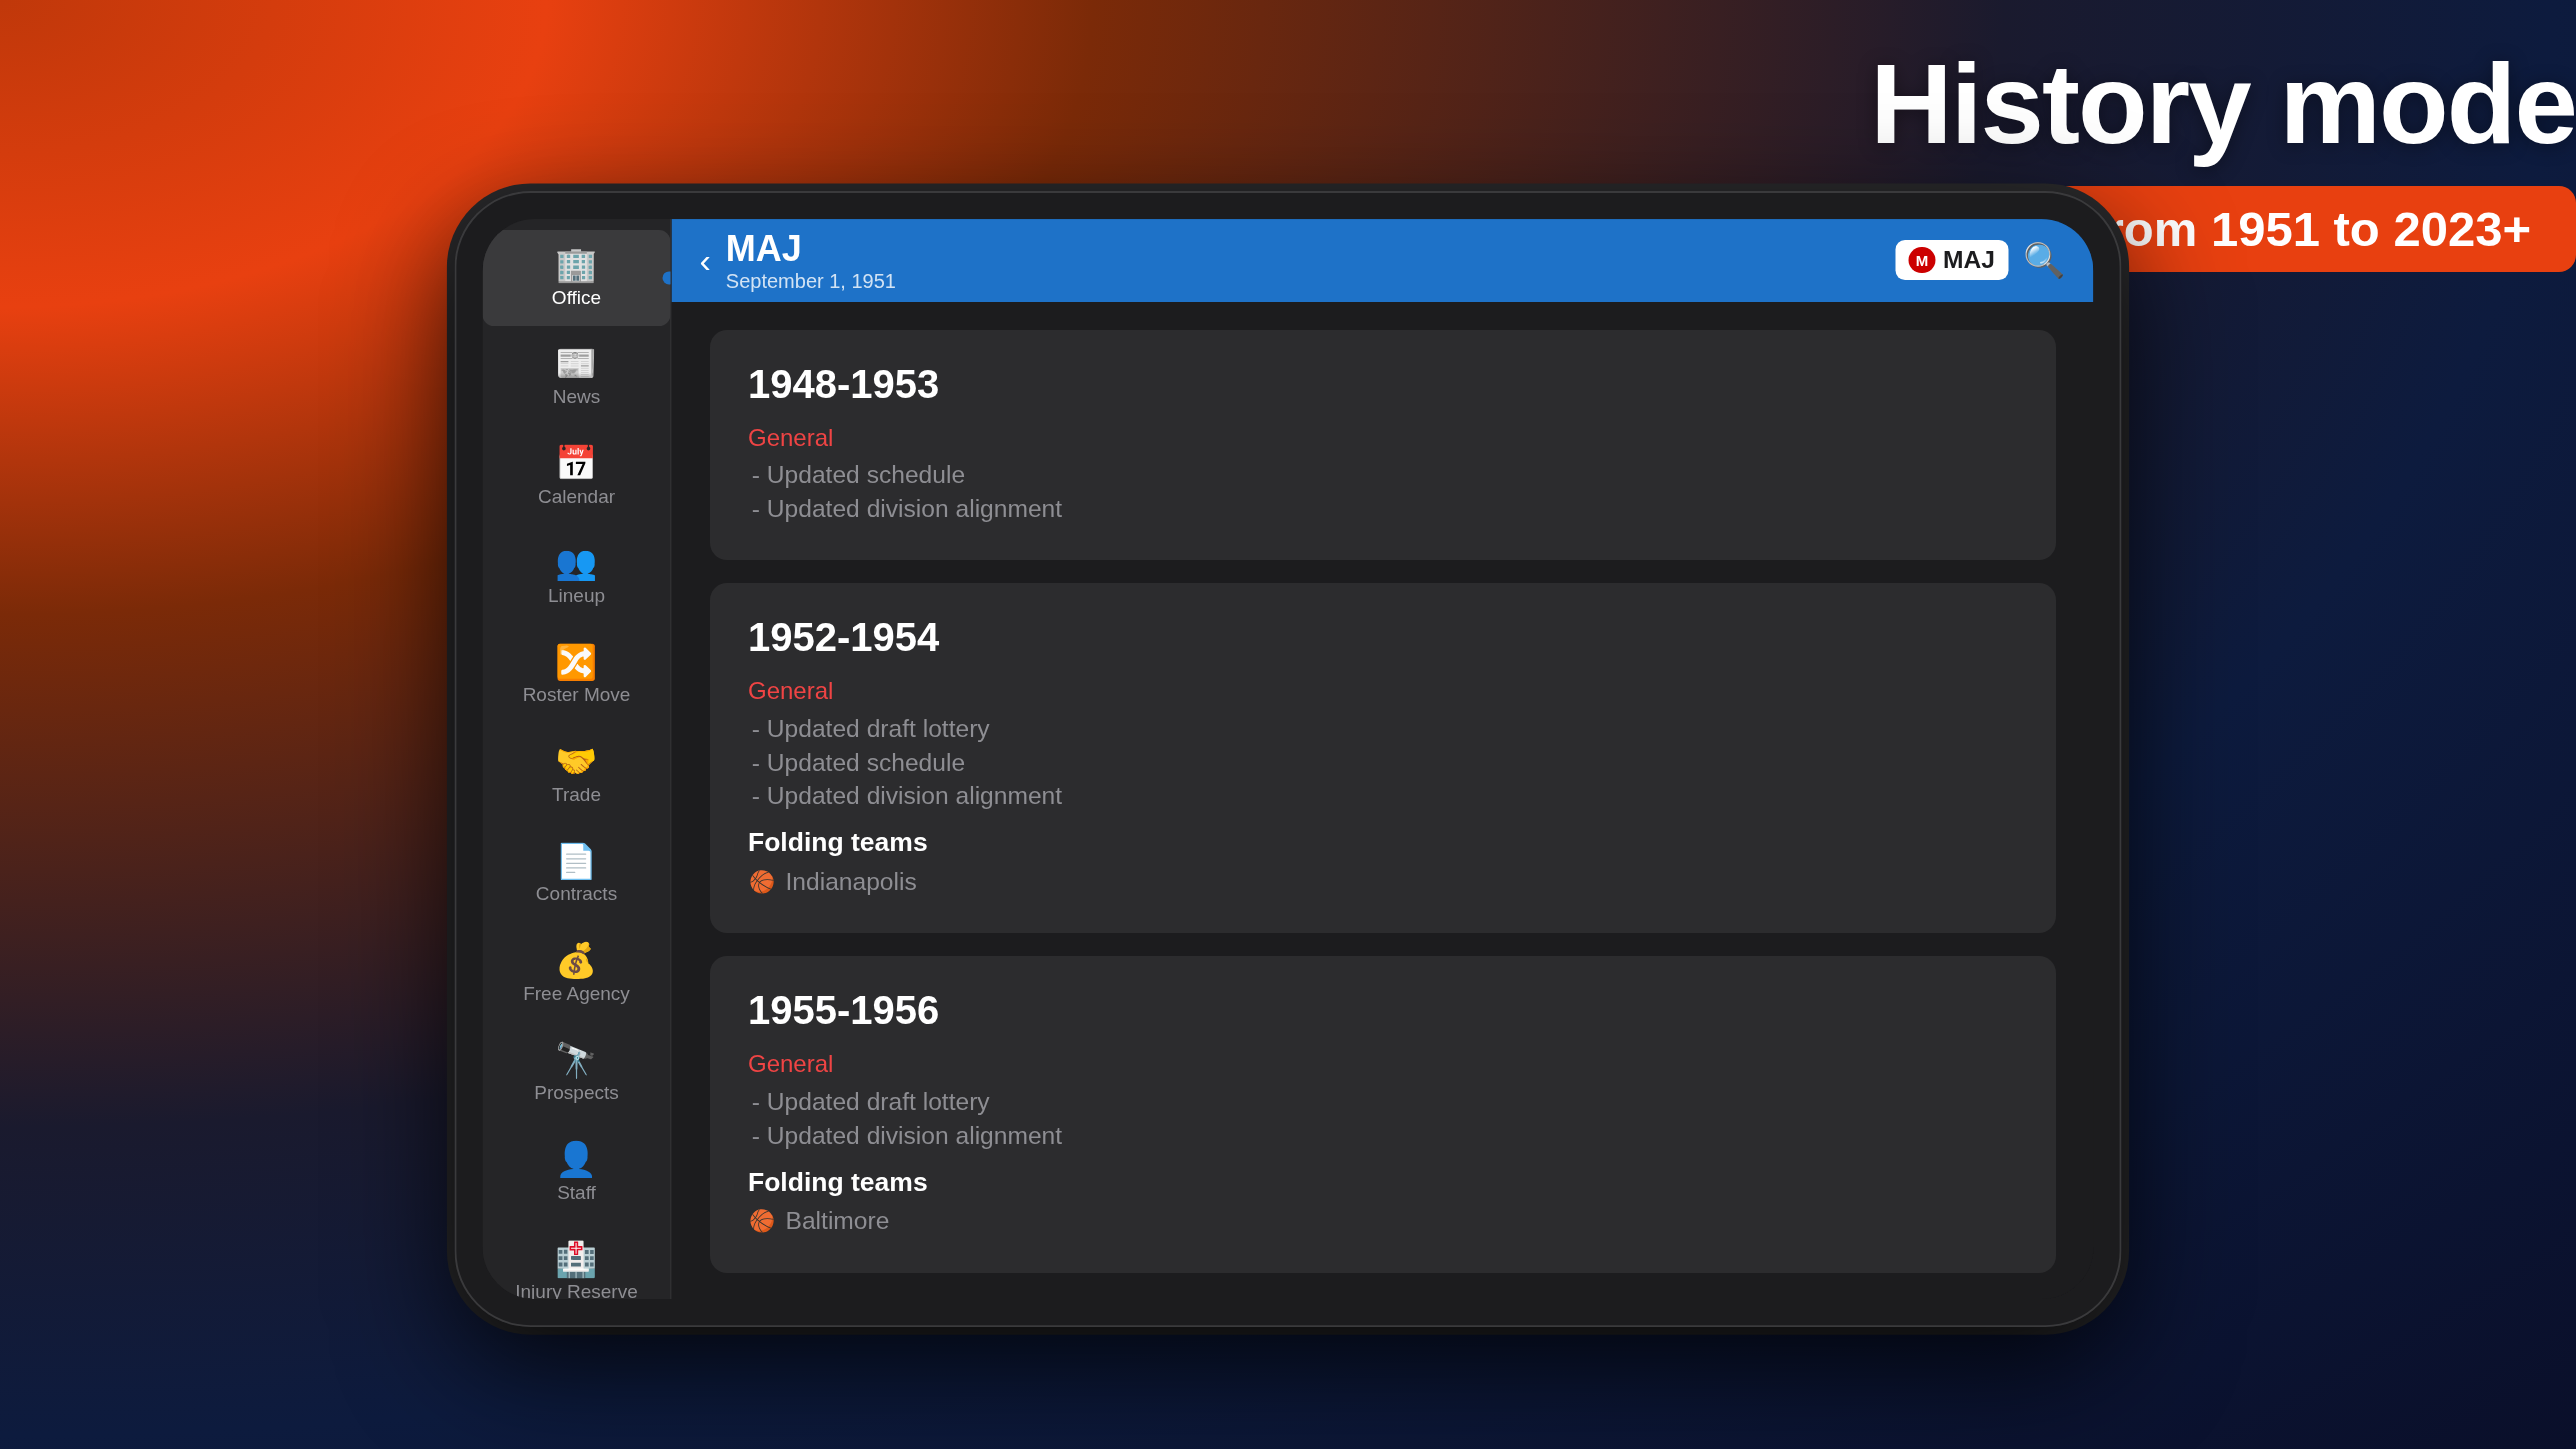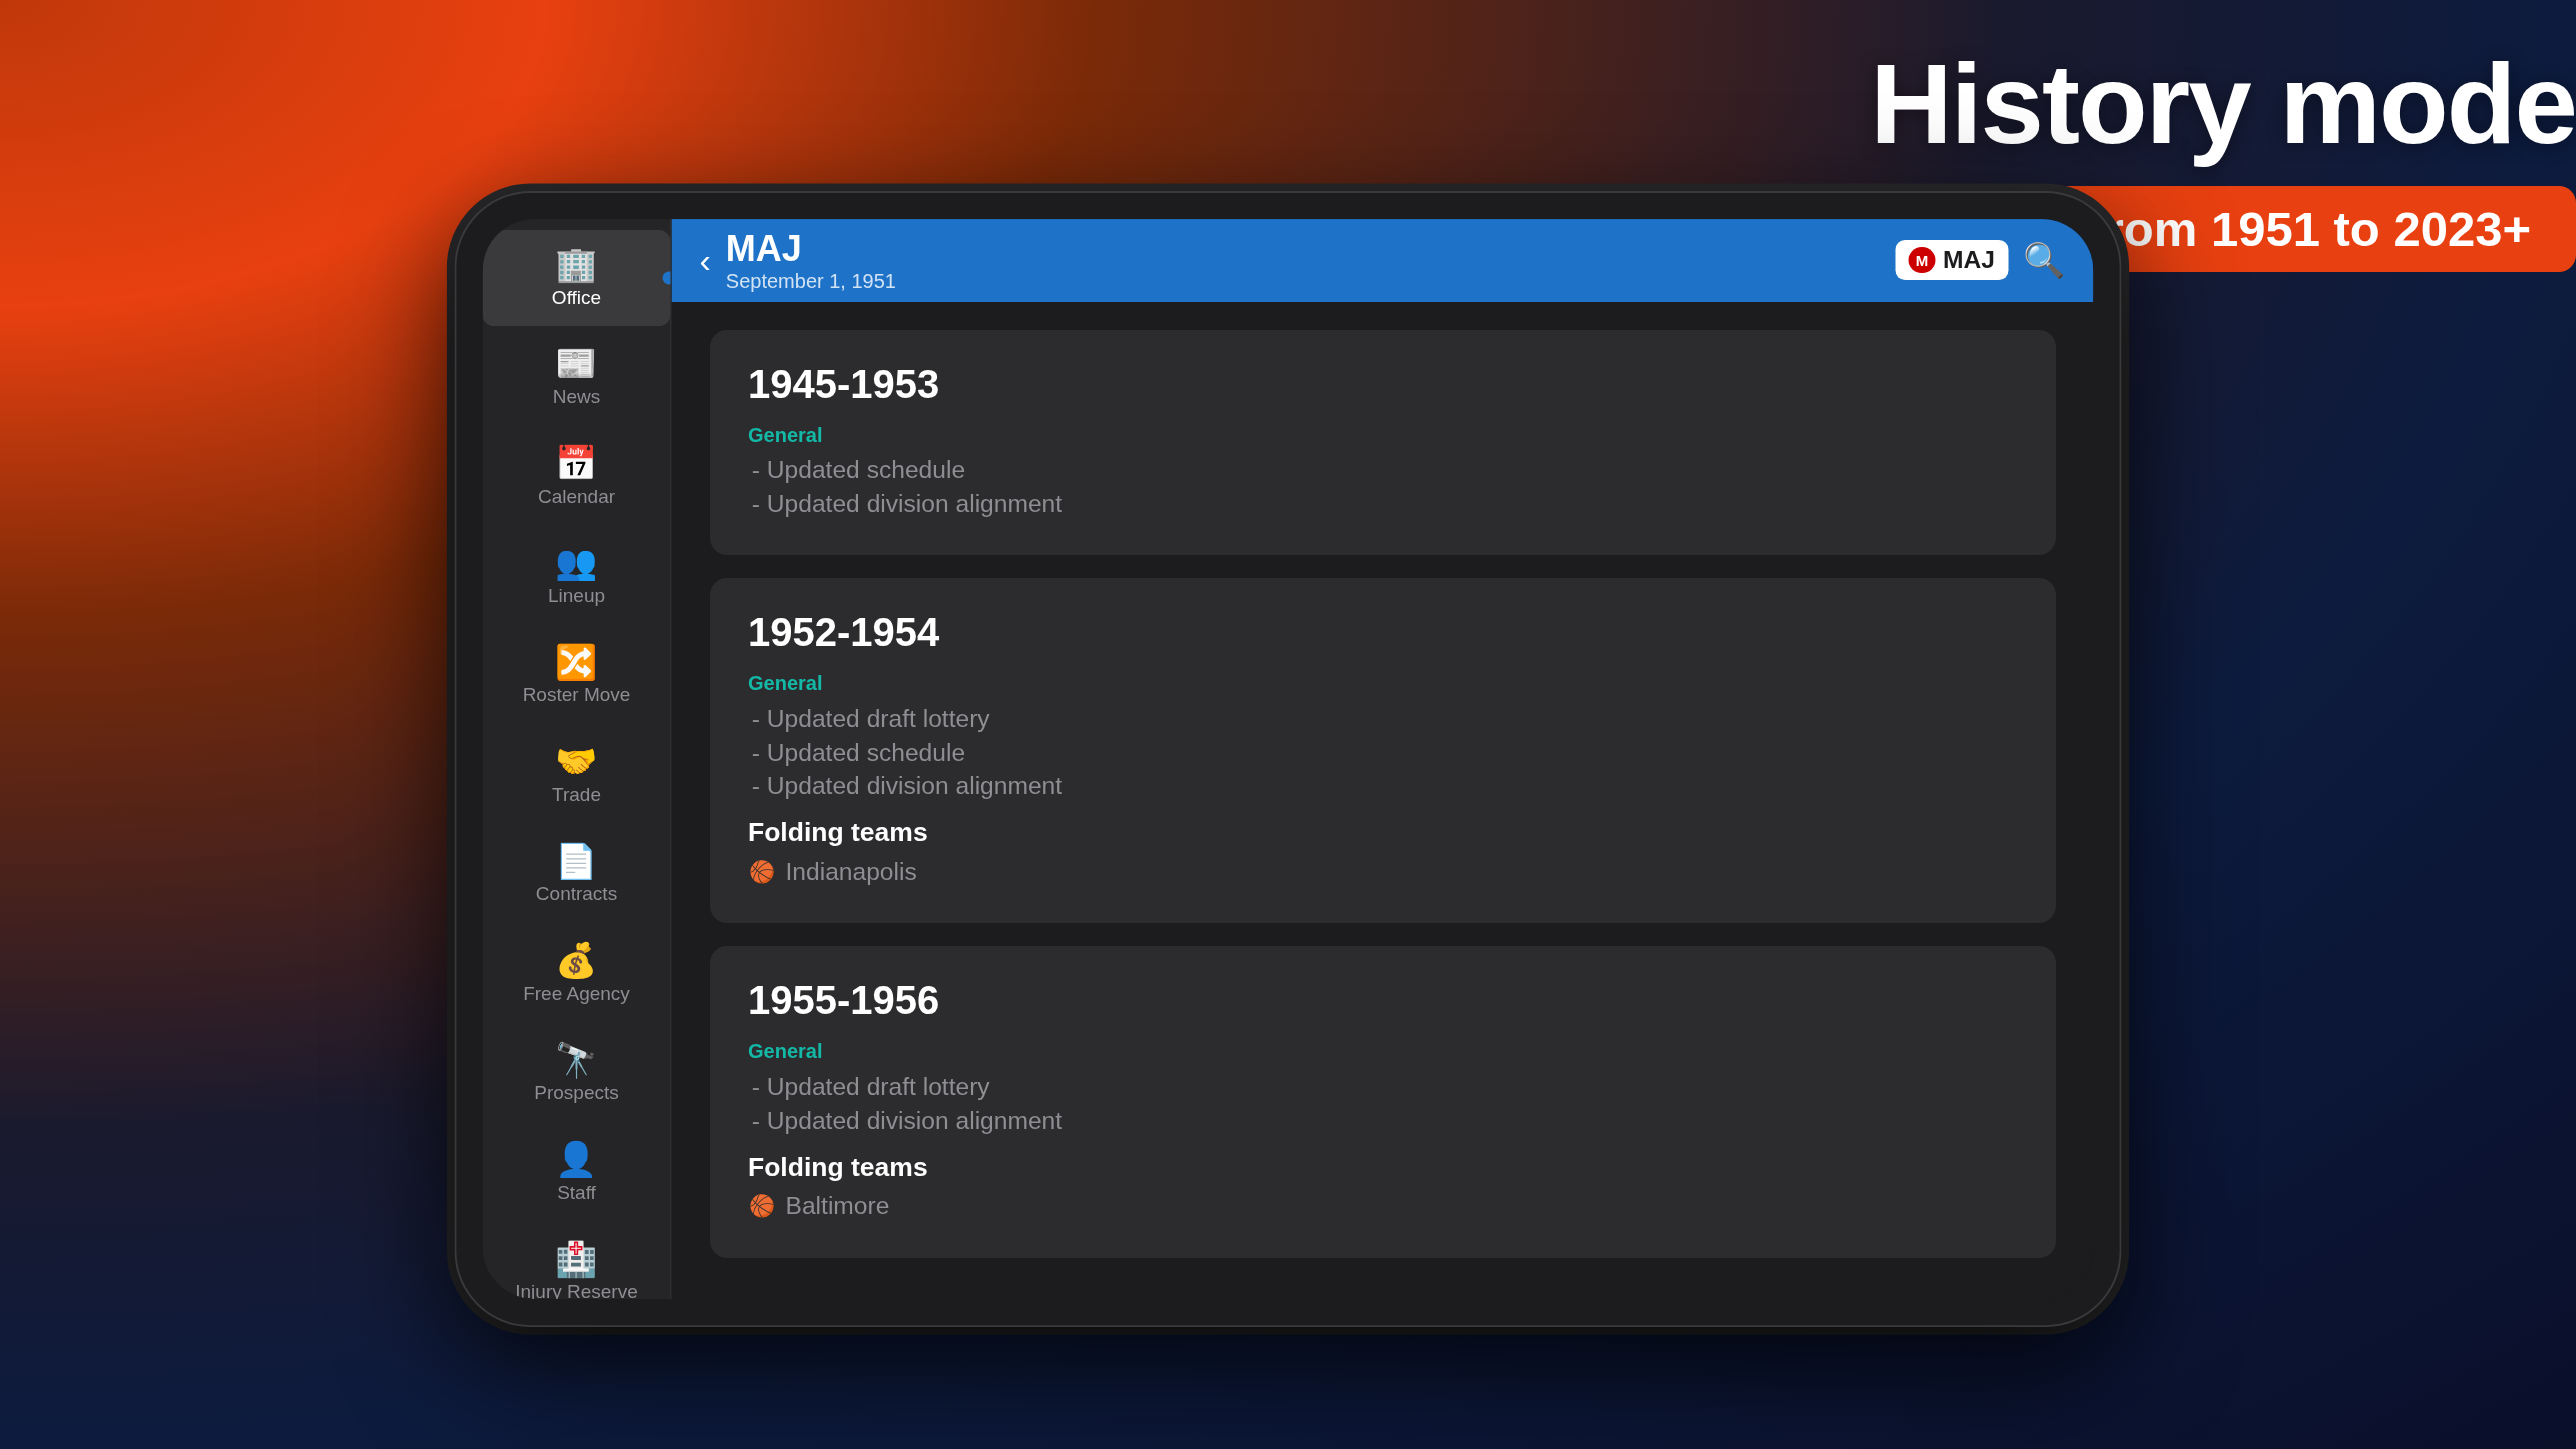--- a/index.html
+++ b/index.html
@@ -216,23 +216,23 @@
     }
 
     .season-year {
       font-size: 40px;
       font-weight: 700;
       color: #ffffff;
       margin-bottom: 17px;
     }
 
     .section-label {
-      font-size: 20px;
-      font-weight: 700;
-      color: #14b8a6;
+      font-size: 24px;
+      font-weight: 400;
+      color: #ef4444;
       margin-bottom: 9.5px;
     }
 
     .section-item {
       font-size: 24.6px;
       color: #8e8e93;
       margin-bottom: 5.7px;
       padding-left: 3.8px;
     }
 
@@ -373,21 +373,21 @@
             <div class="badge-logo">M</div>
             <span class="badge-text">MAJ</span>
           </div>
           <span class="header-search">🔍</span>
         </div>
       </div>
 
       <div class="content-scroll">
 
         <div class="season-card">
-          <div class="season-year">1945-1953</div>
+          <div class="season-year">1948-1953</div>
           <div class="section-label">General</div>
           <div class="section-item">- Updated schedule</div>
           <div class="section-item">- Updated division alignment</div>
         </div>
 
         <div class="season-card">
           <div class="season-year">1952-1954</div>
           <div class="section-label">General</div>
           <div class="section-item">- Updated draft lottery</div>
           <div class="section-item">- Updated schedule</div>

